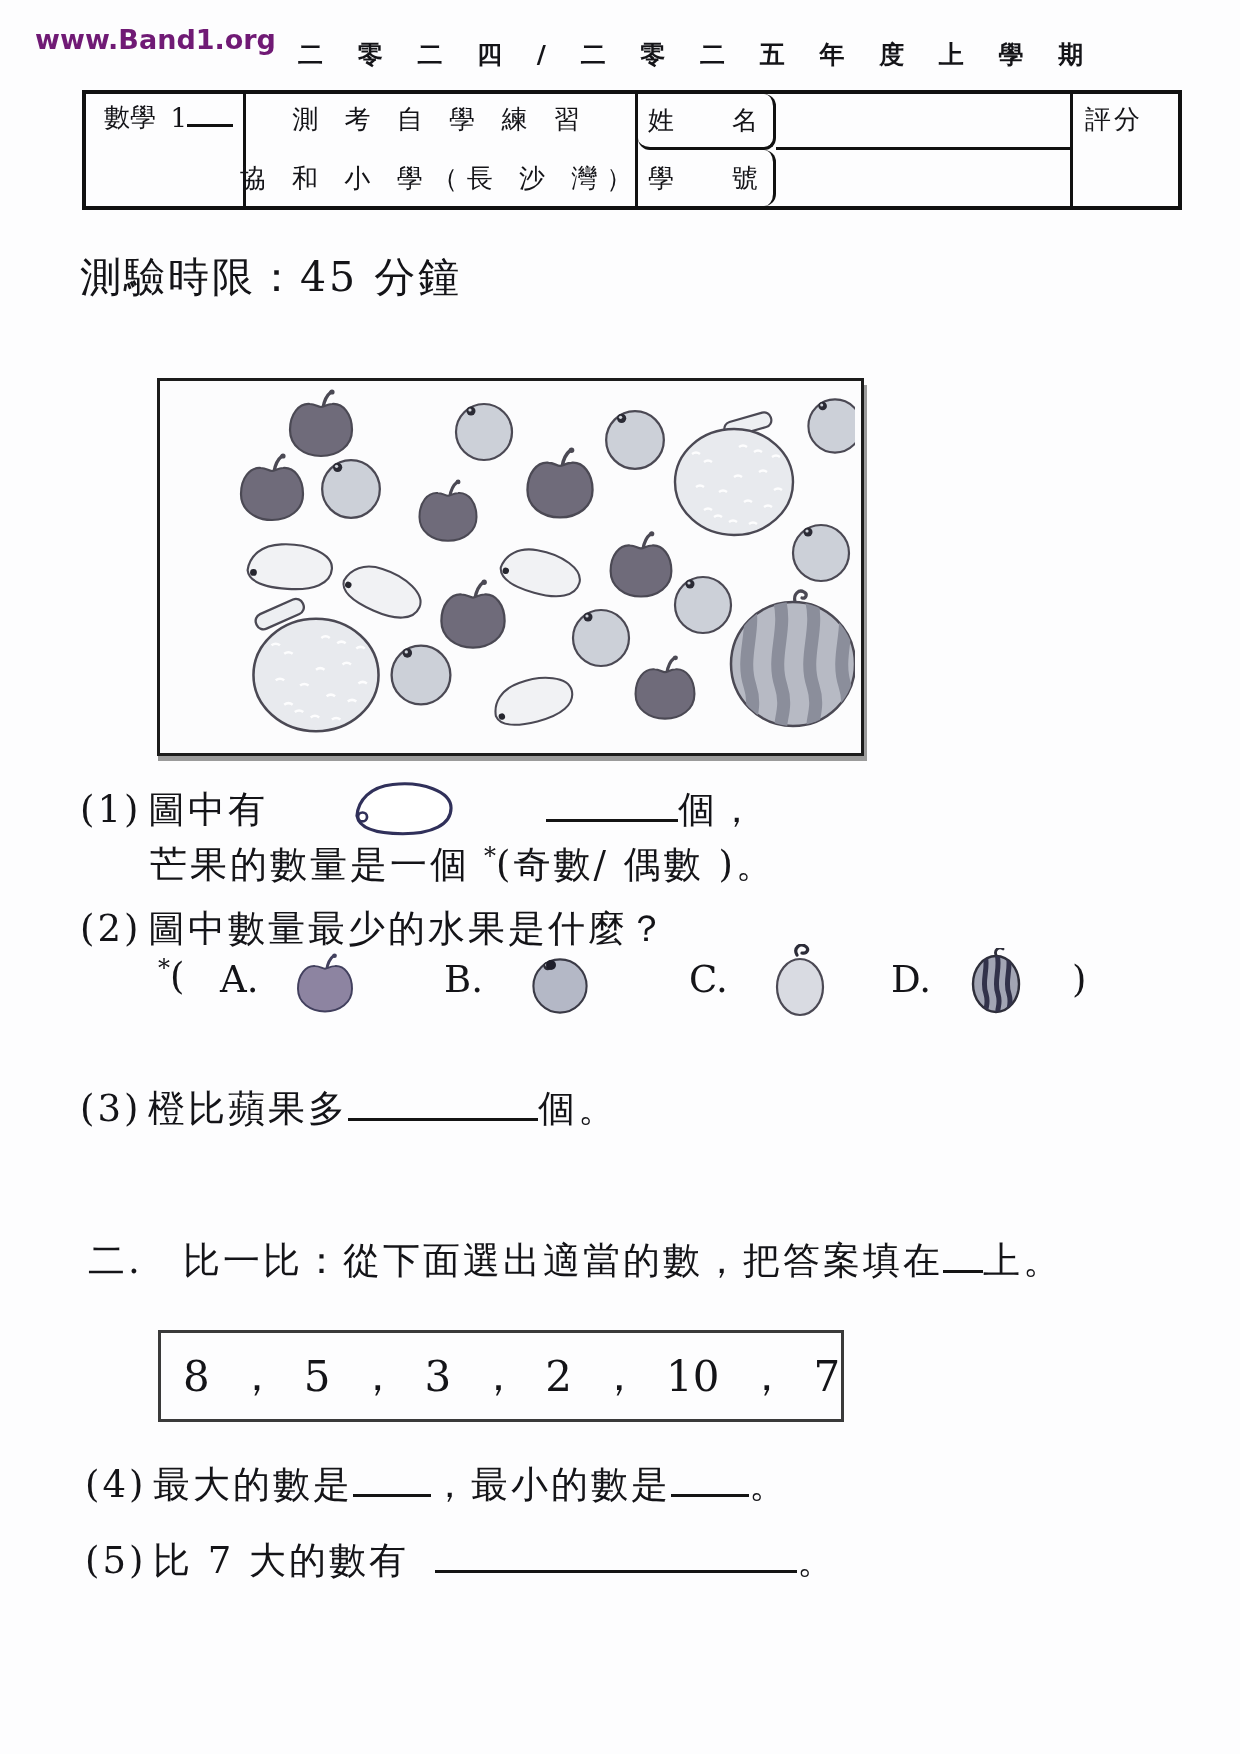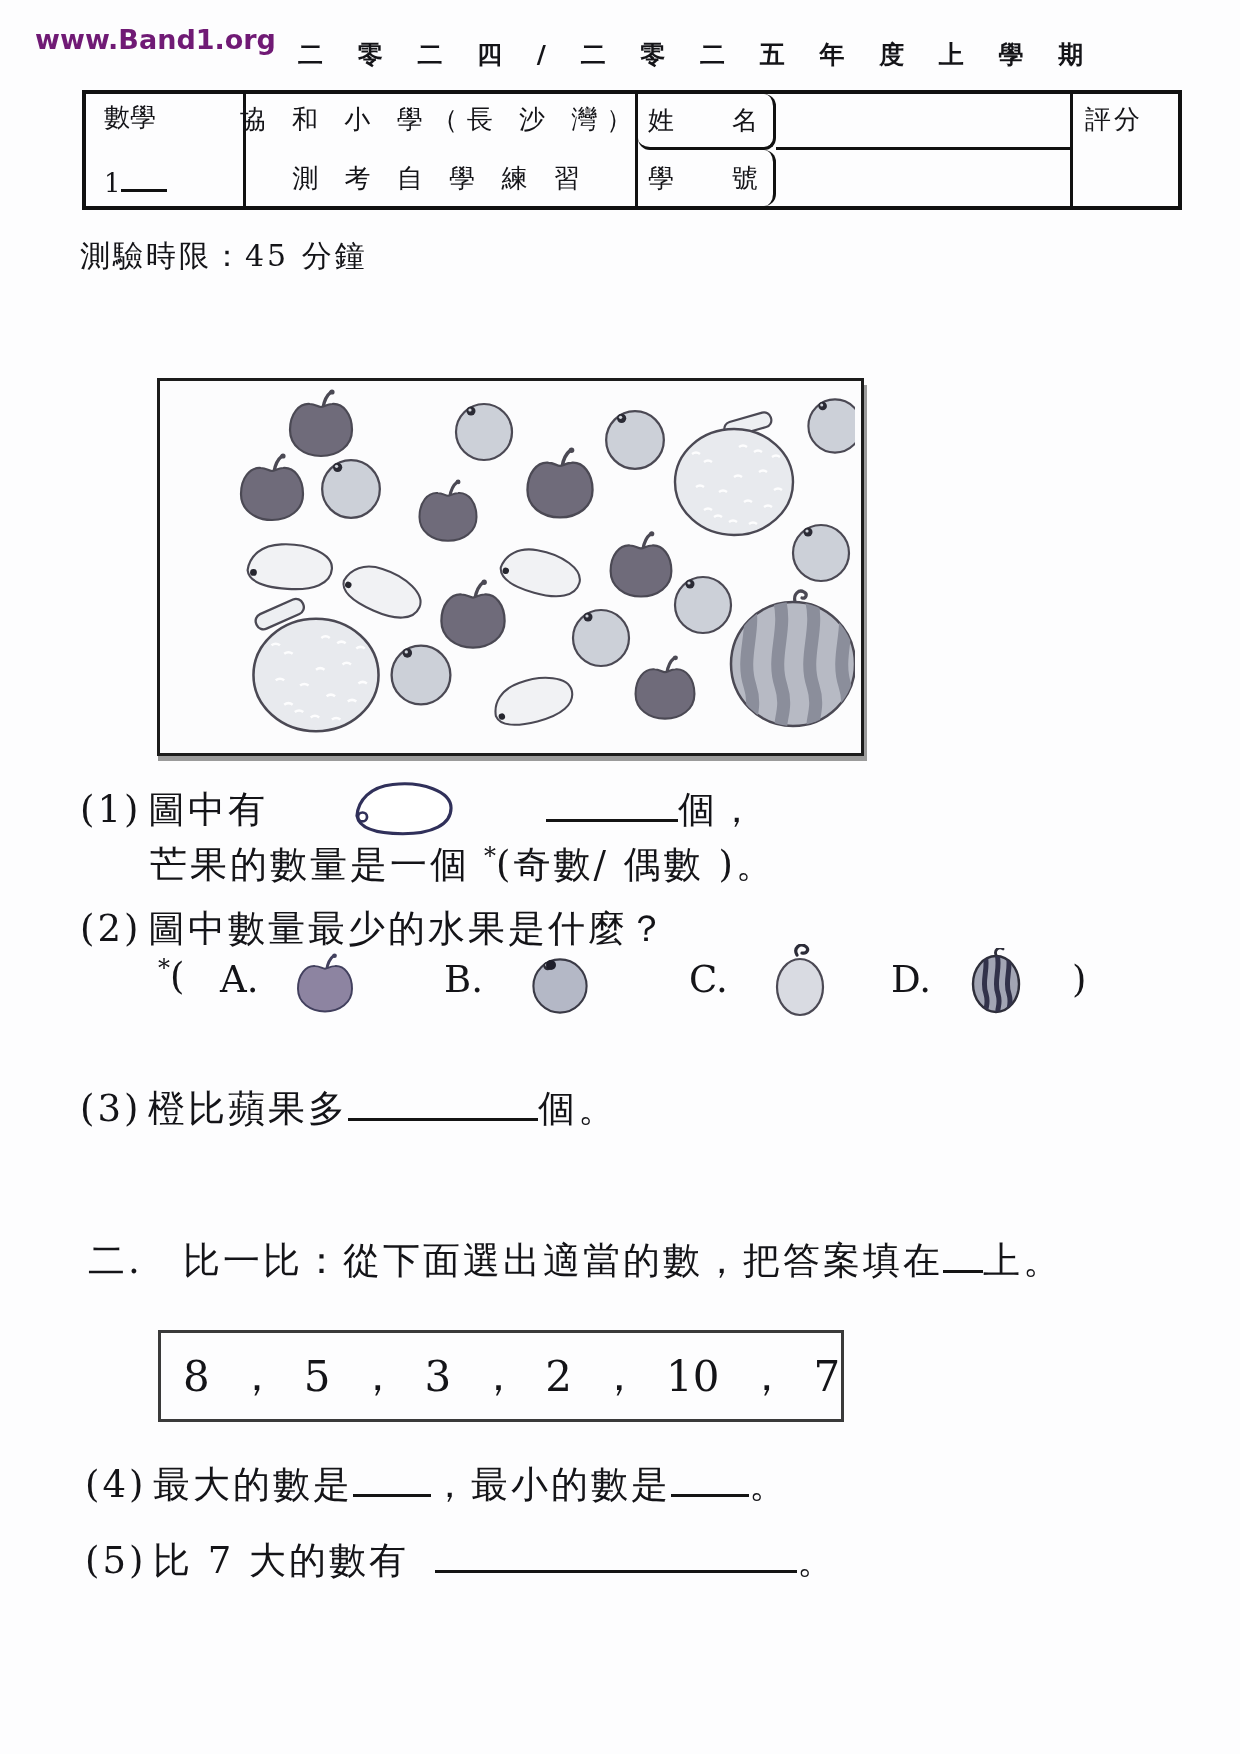--- a/index.html
+++ b/index.html
@@ -10,21 +10,21 @@
   .term{font-size:25px;font-weight:bold;letter-spacing:13px;white-space:nowrap;}
   
   .info-table{left:82px;top:90px;width:1092px;height:112px;border:4px solid #111;
     display:grid;grid-template-columns:160px 392px 138px 294px 1fr;grid-template-rows:1fr 1fr;
     font-size:26px;}
   .cell{position:relative;}
   .br{border-right:3px solid #111;}
   .bl{border-left:3px solid #111;}
   .bb{border-bottom:3px solid #111;}
   .rs{grid-row:1/3;}
-  .c-subject{display:flex;flex-direction:column;justify-content:space-between;padding:6px 10px 8px 18px;}
+  .c-subject{display:flex;flex-direction:row;justify-content:space-between;padding:6px 10px 8px 18px;}
   .c-school{display:flex;flex-direction:column;justify-content:space-between;align-items:center;
             padding:8px 0 10px 0;letter-spacing:9px;white-space:nowrap;}
   .c-label{display:flex;align-items:center;padding-left:10px;letter-spacing:2px;border-radius:12px;}
   .c-score{padding:8px 0 0 12px;letter-spacing:3px;}
   .subj-blank{display:inline-block;width:46px;border-bottom:3px solid #111;height:24px;}
   
   .row{white-space:nowrap;font-size:37px;letter-spacing:3px;}
   .qnum{display:inline-block;min-width:64px;}
   .blank{display:inline-block;border-bottom:3px solid #141414;height:30px;vertical-align:baseline;}
   sup.star{font-size:24px;vertical-align:super;letter-spacing:0;}
@@ -47,37 +47,37 @@
   <div class="abs term" style="left:298px;top:38px;">二 零 二 四 / 二 零 二 五 年 度 上 學 期</div>
 
   <div class="abs info-table">
     <div class="cell rs br c-subject">
       <span>數學</span>
       <span>
         <span>1</span><span class="subj-blank"></span>
       </span>
     </div>
     <div class="cell rs br c-school">
+      <span>測 考 自 學 練 習</span>
       <span>協 和 小 學（長 沙 灣）</span>
-      <span>測 考 自 學 練 習</span>
     </div>
     <div class="cell br bb c-label">
       <span>姓　　名</span>
     </div>
     <div class="cell bb"></div>
     <div class="cell br c-label">
       <span>學　　號</span>
     </div>
     <div class="cell"></div>
     <div class="cell rs bl c-score" style="grid-column:5;">
       <span>評分</span>
     </div>
   </div>
 
-  <div class="abs row" style="left:80px;top:236px;font-size:30px;">測驗時限：45 分鐘</div>
+  <div class="abs row" style="left:80px;top:250px;font-size:41px;">測驗時限：45 分鐘</div>
 
 
   <div class="abs figure-frame">
     <svg id="fruit-figure" width="695" height="366" viewBox="0 0 695 366">
         <g transform="translate(161,48) scale(1)">
           <path d="M2,-21 C3,-28 5,-33 10,-37" stroke="#4b4954" stroke-width="3.4" fill="none" stroke-linecap="round"></path>
           <circle cx="11" cy="-37" r="2.6" fill="#4b4954"></circle>
           <path d="M-31,1 C-31,-15 -22,-26 -11,-25 C-6,-25 -3,-22 0,-22 C3,-22 6,-25 11,-25 C22,-26 31,-15 31,1 C31,17 17,27 0,27 C-17,27 -31,17 -31,1 Z" fill="#6f6b7a" stroke="#4b4954" stroke-width="2.2"></path>
         </g>
         <g transform="translate(112,112) scale(1)">

